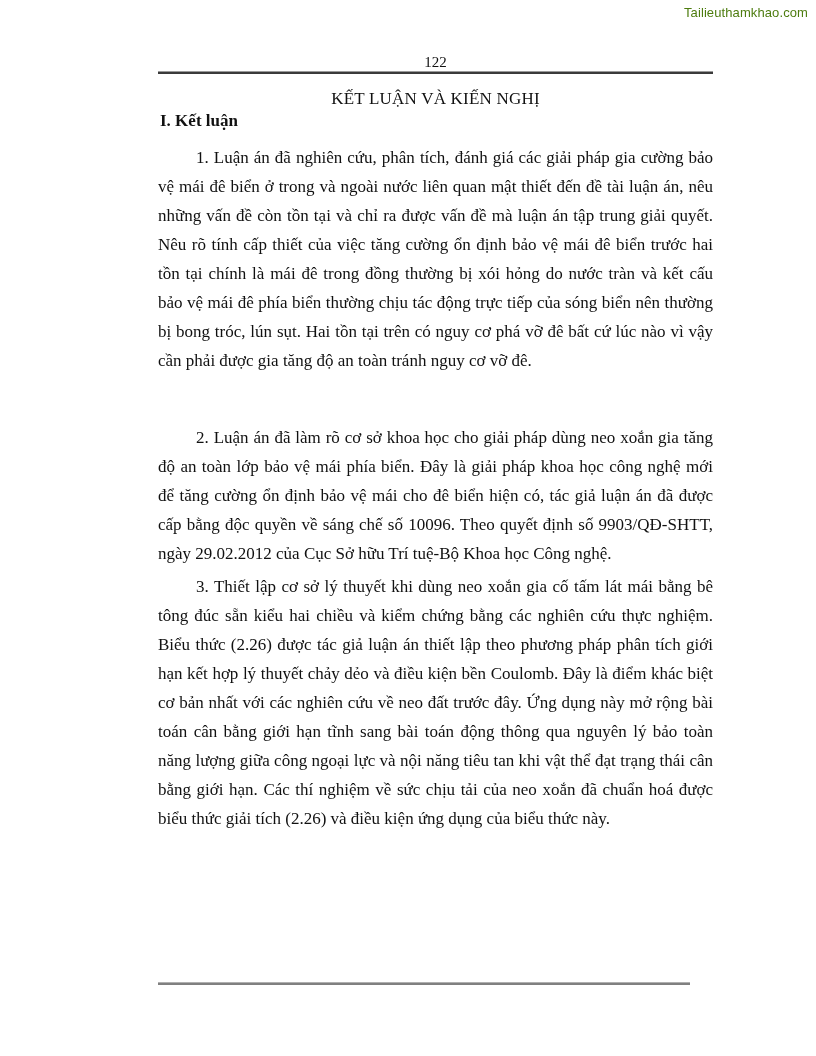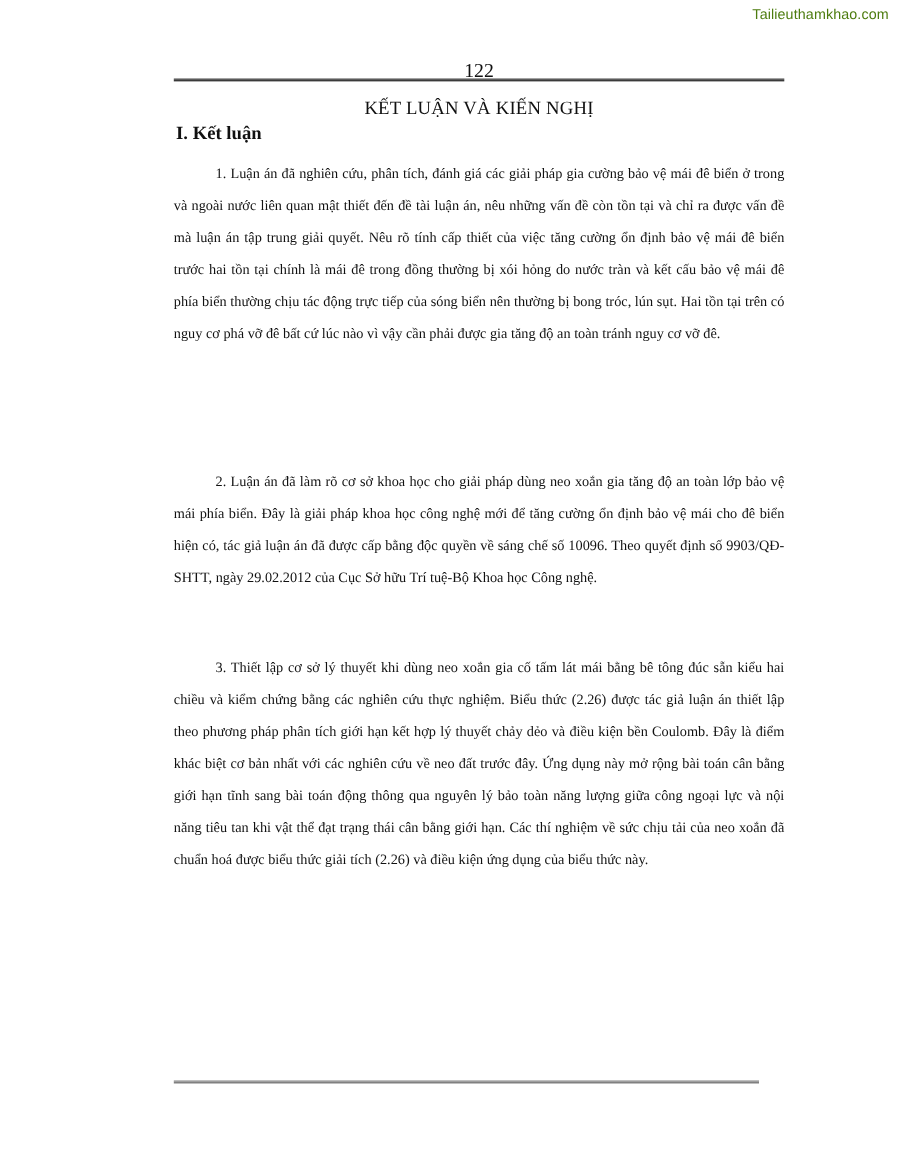--- a/index.html
+++ b/index.html
@@ -23,21 +23,21 @@
       font-size: 13px;
       color: #4d7c0f;
       letter-spacing: 0.1px;
     }
     .page-number {
       position: absolute;
       top: 54px;
       left: 158px;
       width: 555px;
       text-align: center;
-      font-size: 18px;
+      font-size: 15px;
     }
     .rule-top {
       position: absolute;
       top: 71px;
       left: 158px;
       width: 555px;
       height: 0;
       border-top: 1px solid #9a9a9a;
       border-bottom: 2px solid #3a3a3a;
     }
@@ -67,33 +67,33 @@
       left: 160px;
       font-weight: bold;
       font-size: 17px;
       margin: 0;
       text-align: center;
     }
     .body-text {
       position: absolute;
       left: 158px;
       width: 555px;
-      font-size: 13px;
+      font-size: 17px;
       line-height: 29px;
       text-align: justify;
       margin: 0;
     }
     .body-text p {
       margin: 0 0 8px 0;
       text-indent: 38px;
       text-align: justify;
     }
     #para-1 { top: 143px; }
     #para-2 { top: 423px; }
-    #para-3 { top: 592px; }
+    #para-3 { top: 572px; }
   </style>
 </head>
 <body>
 
 <div class="watermark">Tailieuthamkhao.com</div>
 
 <div class="page-number">122</div>
 <div class="rule-top"></div>
 
 <h1 class="doc-title">KẾT LUẬN VÀ KIẾN NGHỊ</h1>

